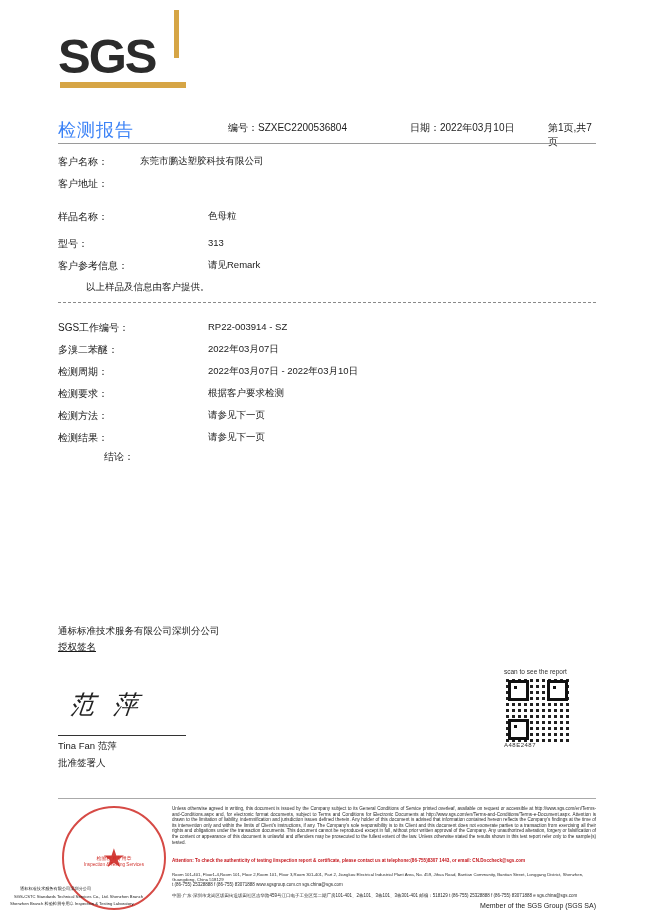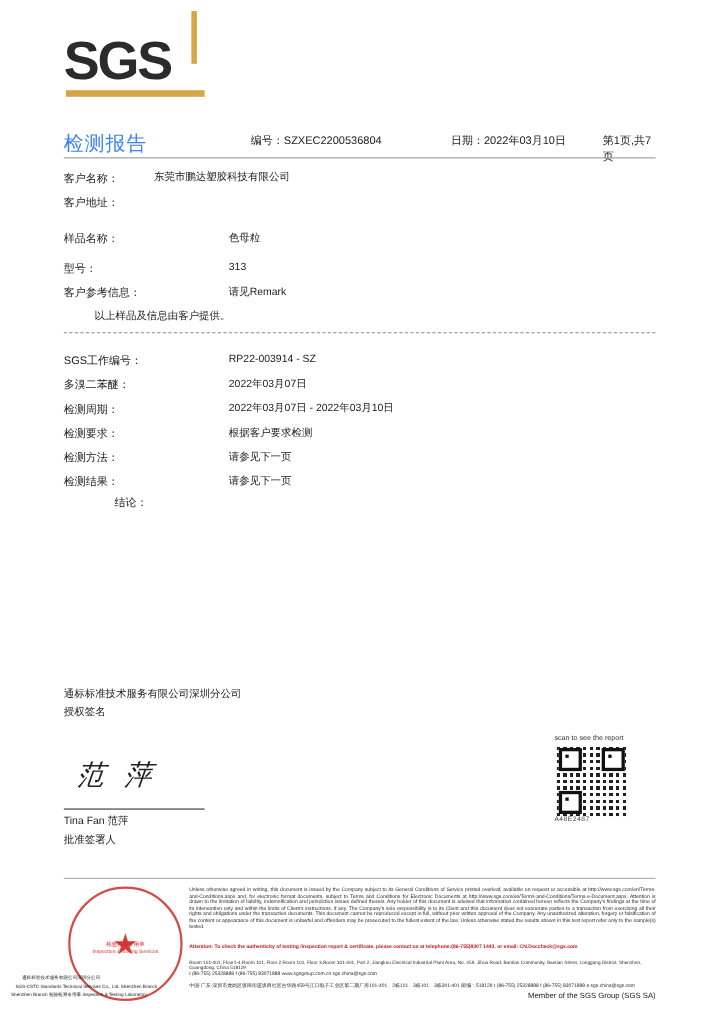--- a/index.html
+++ b/index.html
@@ -137,20 +137,21 @@
     position: absolute;
     left: 58px;
     top: 625px;
     font-size: 9.5px;
   }
   .sig-auth {
     position: absolute;
     left: 58px;
     top: 641px;
     font-size: 9.5px;
+    text-decoration: underline;
   }
   .sig-script {
     position: absolute;
     left: 70px;
     top: 688px;
     font-family: "Liberation Serif", serif;
     font-size: 25px;
     font-style: italic;
     color: #222;
     letter-spacing: 6px;

